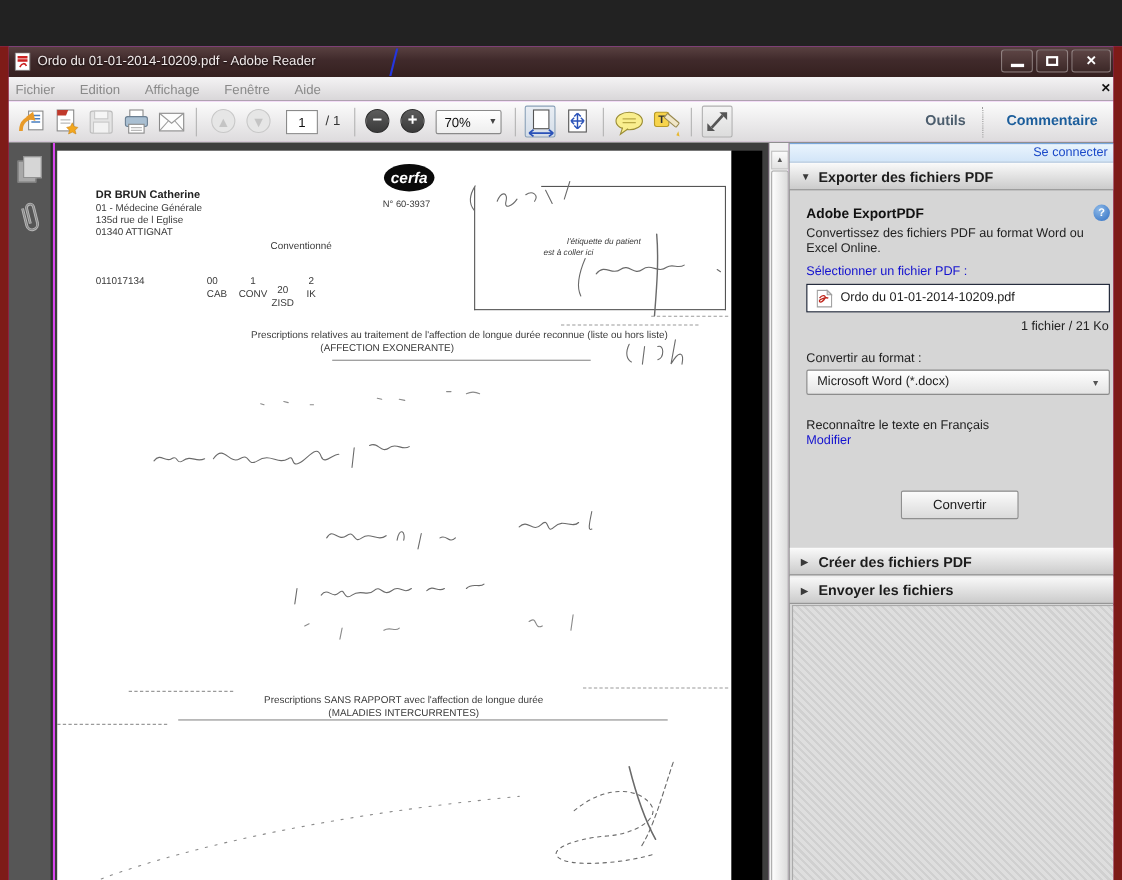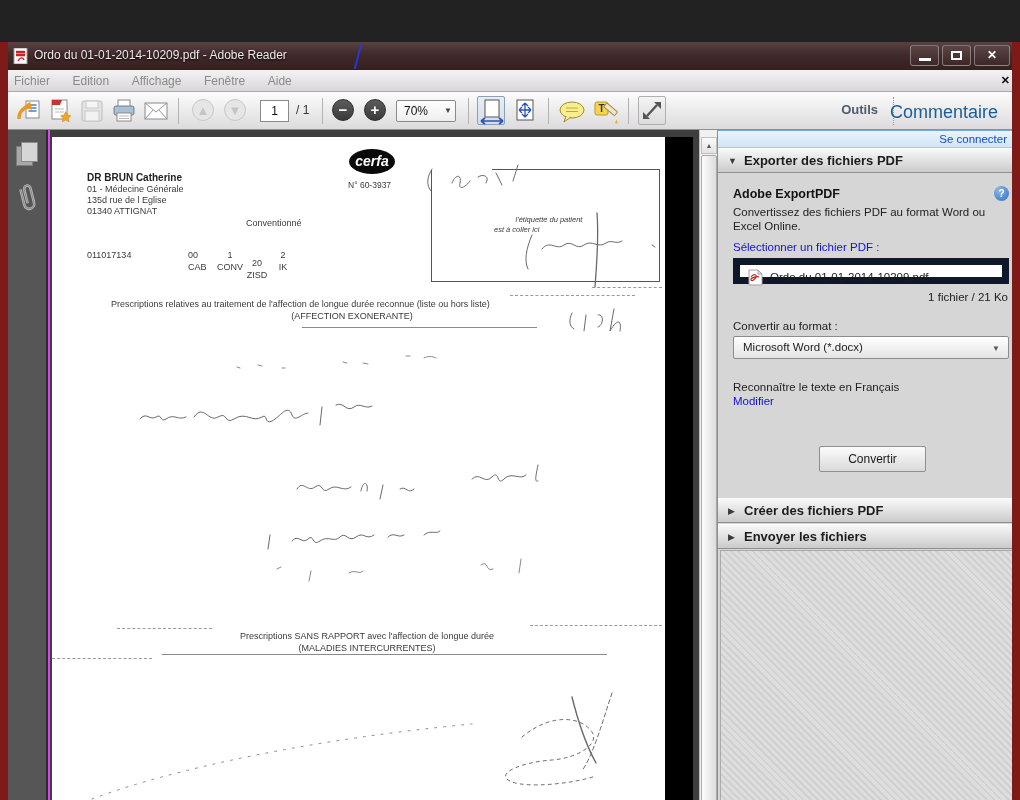--- a/index.html
+++ b/index.html
@@ -32,21 +32,21 @@
   #pagebox{position:absolute;left:260px;top:8px;width:29px;height:22px;background:#fff;
     border:1px solid #8a8a8a;font-size:12px;text-align:center;line-height:21px;color:#111;}
   #pagetotal{position:absolute;left:296px;top:11px;font-size:12px;color:#333;}
   #zoombox{position:absolute;left:396px;top:8px;width:60px;height:22px;background:linear-gradient(#fff,#eee);
     border:1px solid #8a8a8a;border-radius:2px;font-size:12px;color:#111;}
   #zoombox .zval{position:absolute;left:7px;top:3px;}
   #zoombox .zarr{position:absolute;right:3px;top:5px;font-size:8px;color:#444;}
   .fitbtn{position:absolute;top:4px;width:28px;height:29px;border-radius:2px;}
   .fitbtn.sel{border:1px solid #88a0b8;background:linear-gradient(#e9eef4,#d4dde8);}
   #lbl-outils{position:absolute;right:142px;top:10px;font-size:13px;font-weight:bold;color:#4c5d6d;}
-  #lbl-comment{position:absolute;right:22px;top:10px;font-size:18px;font-weight:normal;color:#1b5d9b;}
+  #lbl-comment{position:absolute;right:22px;top:10px;font-size:13px;font-weight:bold;color:#1b5d9b;}
   #dotsep{position:absolute;right:126px;top:5px;height:28px;border-left:1px dotted #9a9a9a;}
   
   #sidebar{position:absolute;left:0;top:88px;width:40px;height:705px;background:#565656;border-right:2px solid #2c2c2c;}
   
   #docpane{position:absolute;left:42px;top:88px;width:649px;height:705px;background:#3e3e3e;}
   #page{position:absolute;left:2px;top:7px;width:613px;height:697px;background:#fff;}
   #blackstrip{position:absolute;left:615px;top:7px;width:28px;height:688px;background:#000;}
   .doc{position:absolute;color:#3a3a3a;}
   .dline{position:absolute;background:#8a8a8a;height:1px;}
   .ddash{position:absolute;border-top:1px dashed #9a9a9a;height:0;}
@@ -60,21 +60,21 @@
   #panel{position:absolute;left:709px;top:88px;width:303px;height:705px;background:#d6d6d6;border-left:1px solid #8e8e8e;}
   #connectbar{position:absolute;left:0;top:0;width:303px;height:18px;
     background:linear-gradient(#eaf4fd,#d2e5f8);border-top:1px solid #7aa7dd;border-bottom:1px solid #adc6e2;}
   #connectbar span{position:absolute;right:14px;top:2px;font-size:11.5px;color:#1a49c8;}
   .sechdr{position:absolute;left:0;width:303px;height:25px;
     background:linear-gradient(#f8f8f8,#cbcbcb);border-top:1px solid #fdfdfd;border-bottom:1px solid #8f8f8f;}
   .sechdr .tri{position:absolute;left:10px;top:7px;font-size:9px;color:#3a3a3a;}
   .sechdr .lbl{position:absolute;left:26px;top:4px;font-size:13px;font-weight:bold;color:#1c1c1c;text-align:right;}
   .ptext{position:absolute;font-size:11.5px;color:#222;}
   .plink{position:absolute;font-size:11.5px;color:#1412cf;}
-  #filebox{position:absolute;left:15px;top:84px;width:276px;height:26px;background:#fff;border:7px solid #0f172a;}
+  #filebox{position:absolute;left:15px;top:84px;width:276px;height:26px;background:#fff;border:1px solid #0f172a;}
   #filebox .fname{position:absolute;left:30px;top:6px;font-size:11.5px;color:#1c1c1c;}
   #dropdown{position:absolute;left:15px;top:162px;width:276px;height:23px;border:1px solid #8c8c8c;border-radius:2px;
     background:linear-gradient(#ffffff,#e4e4e4);}
   #dropdown .dval{position:absolute;left:9px;top:4px;font-size:11.5px;color:#1c1c1c;}
   #dropdown .darr{position:absolute;right:8px;top:7px;font-size:8px;color:#555;}
   #convertbtn{position:absolute;left:101px;top:272px;width:107px;height:26px;border:1px solid #8f8f8f;border-radius:2px;
     background:linear-gradient(#fbfbfb,#dadada);font-size:12px;color:#1a1a1a;text-align:center;line-height:24px;}
   #helpicon{position:absolute;right:12px;top:12px;width:15px;height:15px;border-radius:50%;
     background:radial-gradient(circle at 35% 30%,#8db9e8,#2e6ec2);color:#fff;font-size:10px;font-weight:bold;
     text-align:center;line-height:15px;}
@@ -242,21 +242,21 @@
         <div>2</div>
           <div style="margin-top:2px;">IK</div>
       </div>
 
       <div style="position:absolute;left:379px;top:33px;width:229px;height:112px;border-left:1px solid #555;border-right:1px solid #555;border-bottom:1px solid #555;">
         <div style="position:absolute;left:60px;top:-1px;width:168px;border-top:1px solid #555;"></div>
         <div class="doc" style="left:62px;top:45px;width:110px;text-align:center;font-size:7.5px;font-style:italic;">l'étiquette du patient</div>
         <div class="doc" style="left:62px;top:55px;width:110px;text-align:left;font-size:7.5px;font-style:italic;">est à coller ici</div>
       </div>
 
-      <div class="doc" style="left:59px;top:162px;width:510px;text-align:left;font-size:9px;">Prescriptions relatives au traitement de l'affection de longue durée reconnue (liste ou hors liste)</div>
+      <div class="doc" style="left:45px;top:162px;width:510px;text-align:right;font-size:9px;">Prescriptions relatives au traitement de l'affection de longue durée reconnue (liste ou hors liste)</div>
       <div class="doc" style="left:150px;top:174px;width:300px;text-align:center;font-size:9px;">(AFFECTION EXONERANTE)</div>
       <div class="dline" style="left:250px;top:190px;width:235px;"></div>
       <div class="ddash" style="left:458px;top:158px;width:125px;"></div>
       <div class="ddash" style="left:540px;top:150px;width:70px;"></div>
 
       <div class="ddash" style="left:65px;top:491px;width:95px;"></div>
       <div class="ddash" style="left:478px;top:488px;width:132px;"></div>
       <div class="doc" style="left:115px;top:494px;width:400px;text-align:center;font-size:9px;">Prescriptions SANS RAPPORT avec l'affection de longue durée</div>
       <div class="doc" style="left:115px;top:506px;width:400px;text-align:center;font-size:9px;">(MALADIES INTERCURRENTES)</div>
       <div class="dline" style="left:110px;top:517px;width:445px;"></div>

